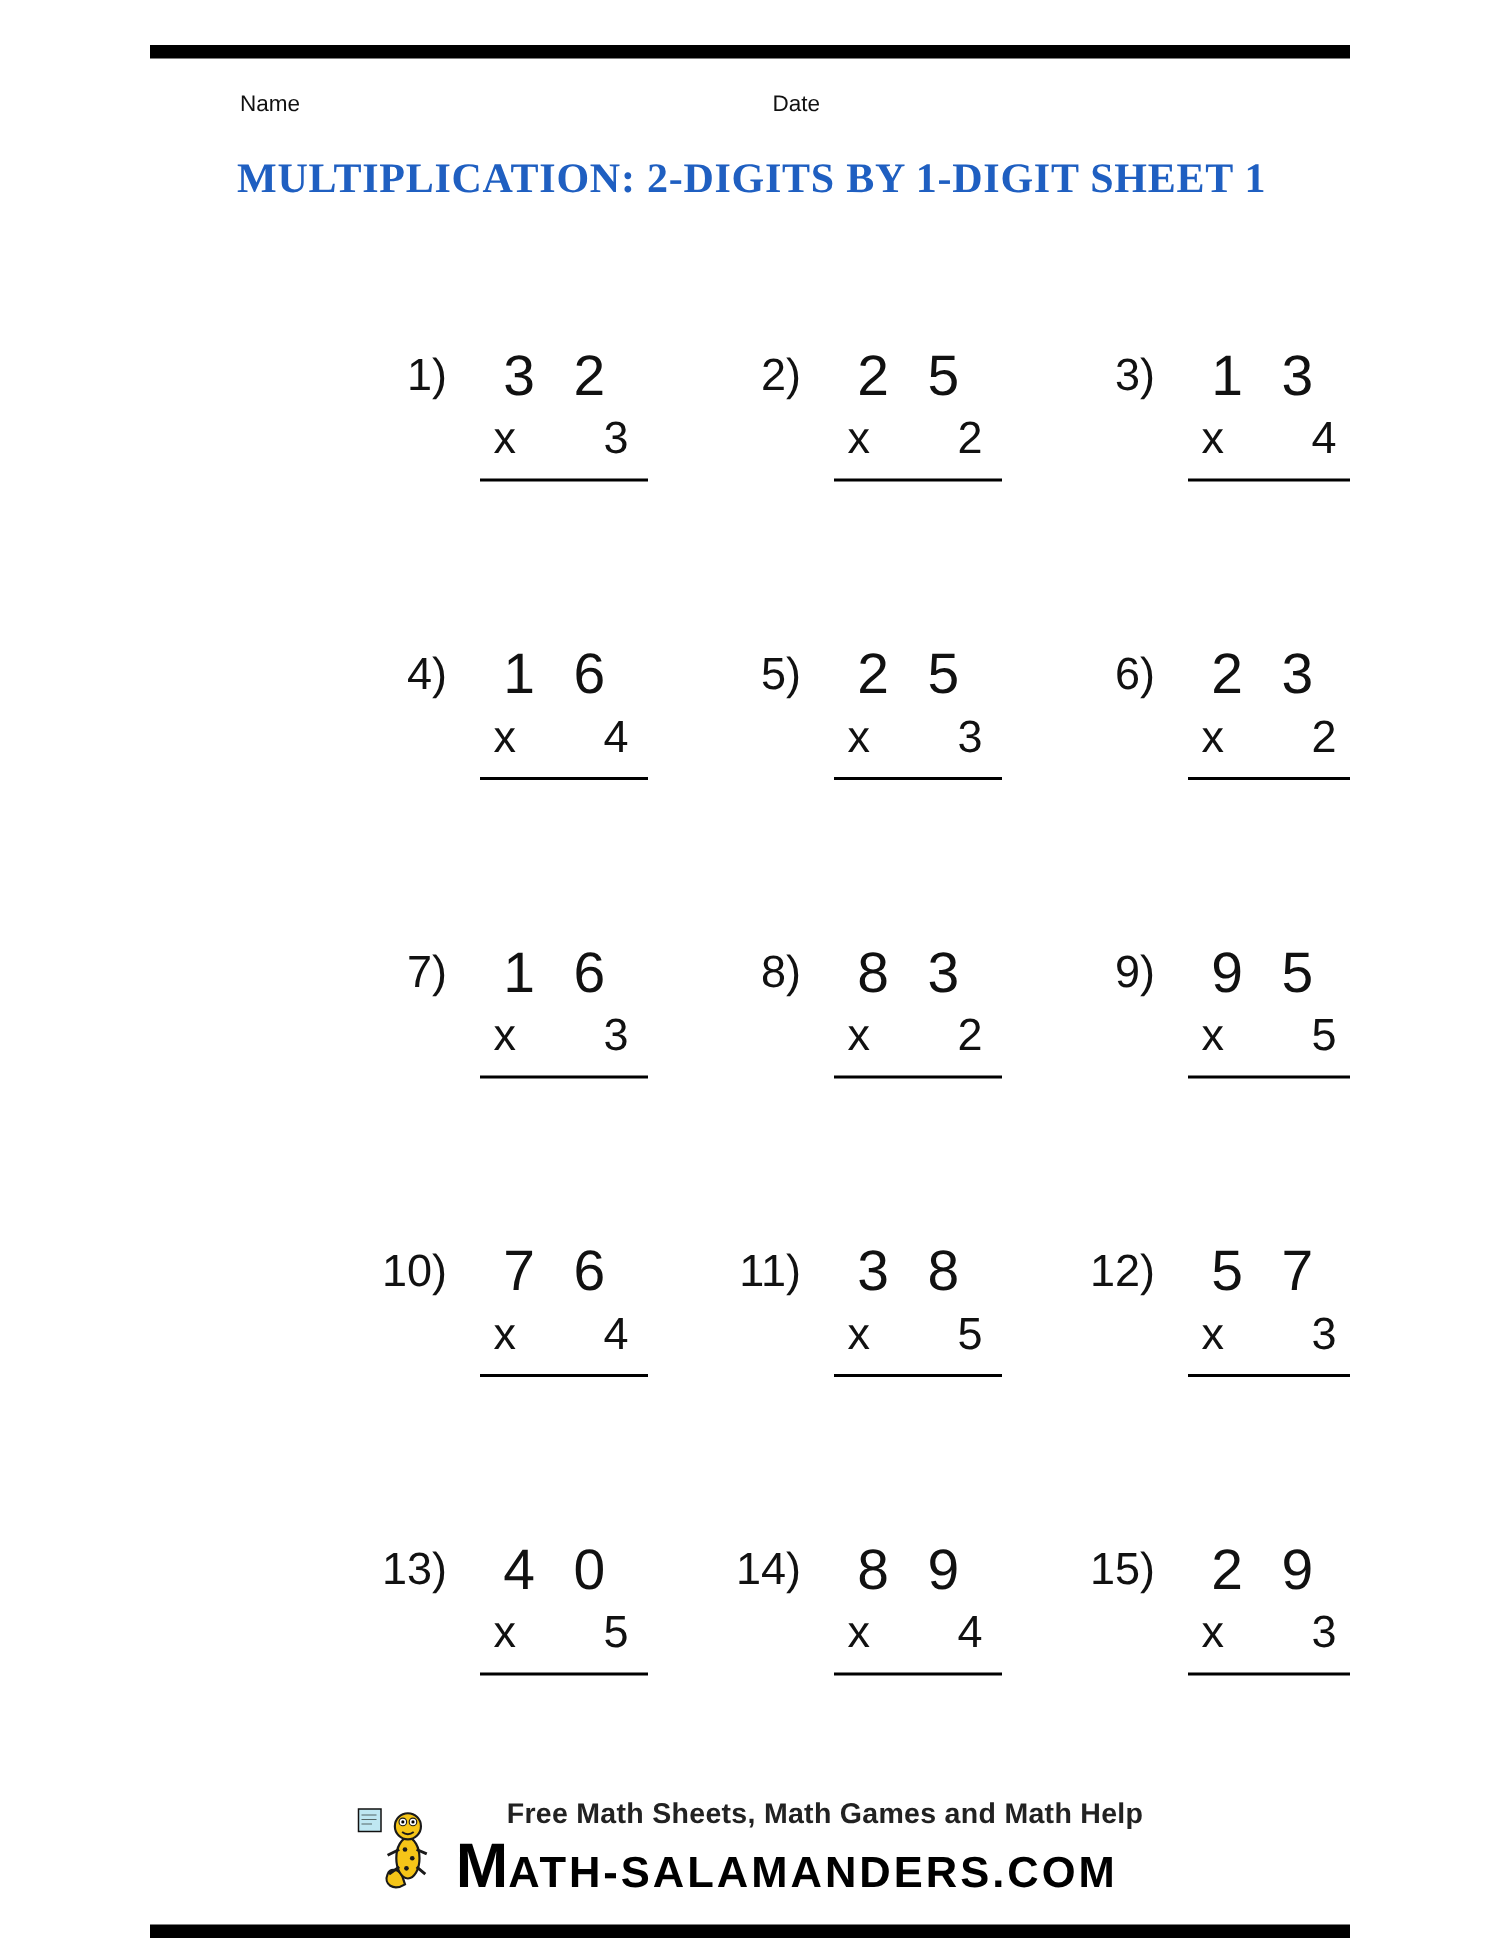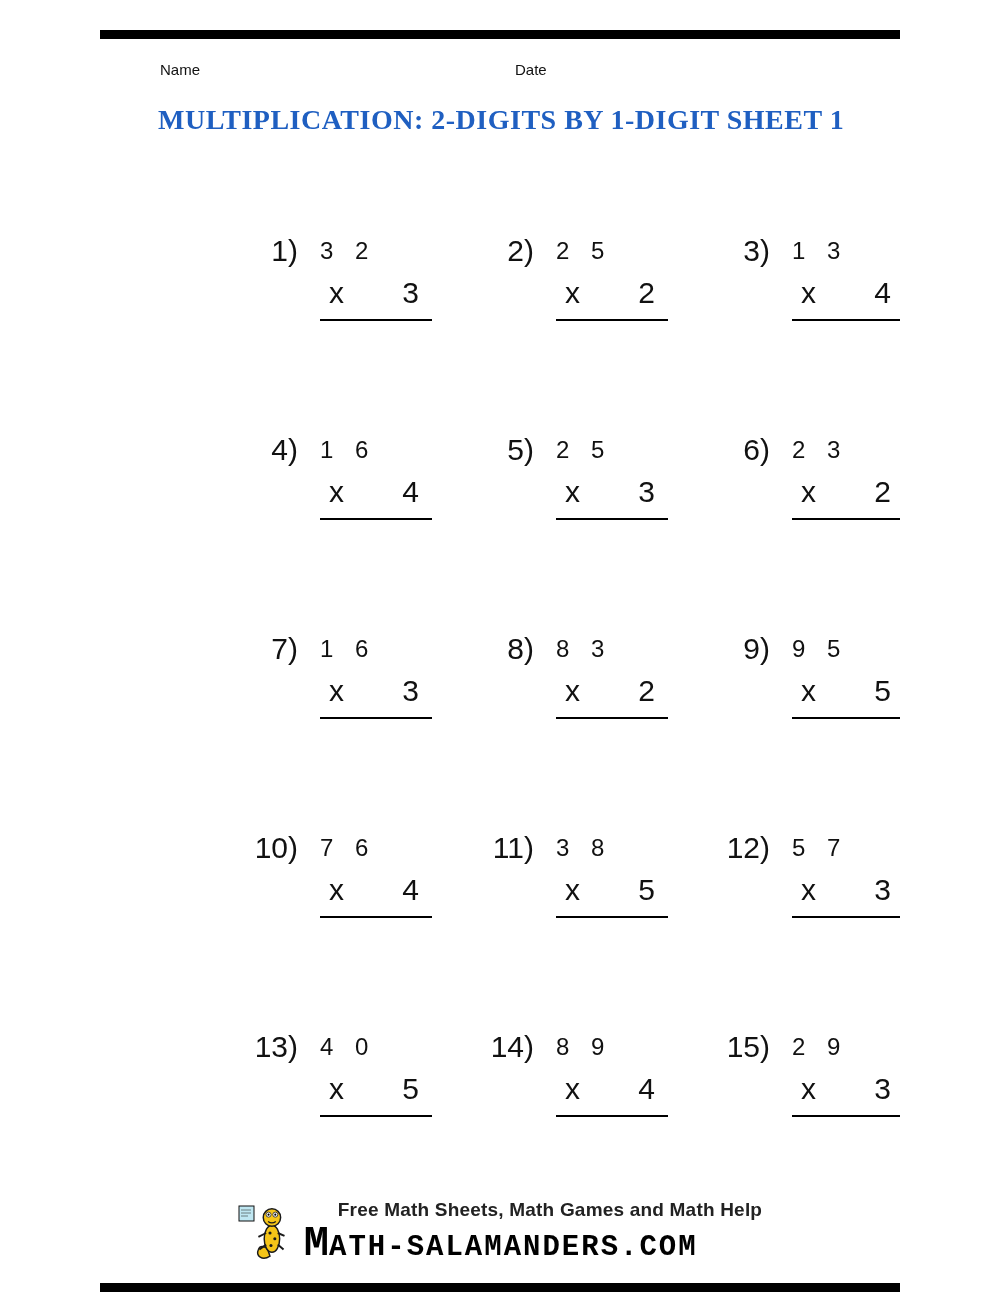--- a/index.html
+++ b/index.html
@@ -76,22 +76,22 @@
     grid-template-columns: repeat(3, 236px);
     grid-auto-rows: 199px;
   }
   .problem { display: flex; align-items: flex-start; }
   .prob-label {
     width: 60px; text-align: right; margin-right: 22px;
     font-size: 30px; line-height: 42px;
   }
   .prob-body { width: 112px; }
   .prob-top {
-    text-align: left; padding-right: 13px;
-    font-size: 24px; line-height: 42px;
+    text-align: center; padding-right: 13px;
+    font-size: 38px; line-height: 42px;
     word-spacing: 15px; white-space: pre;
   }
   .prob-op-row {
     display: flex; justify-content: space-between;
     padding: 0 13px 0 9px;
     font-size: 30px; line-height: 42px;
   }
   .answer-line { border-top: 2.5px solid #000; margin-top: 5px; }
 
   
@@ -100,21 +100,21 @@
     left: 0; top: 1199px; width: 100%;
     display: flex; justify-content: center; align-items: center;
     gap: 12px;
   }
   .footer-text { display: flex; flex-direction: column; }
   .footer-tagline {
     font-size: 19px; font-weight: bold; color: #222;
     letter-spacing: 0.2px; margin-left: 34px;
   }
   .footer-site {
-    font-family: Liberation Mono, monospace;
+    font-family: Liberation Sans, sans-serif;
     font-weight: bold; font-size: 29px; letter-spacing: 2px;
     color: #000; line-height: 1.1; white-space: nowrap;
   }
   .footer-site .site-m { font-size: 42px; letter-spacing: 0; }
 </style>
 </head>
 <body>
 
 <svg width="0" height="0" style="position:absolute" aria-hidden="true">
   <symbol id="sala" viewBox="0 0 44 60">

